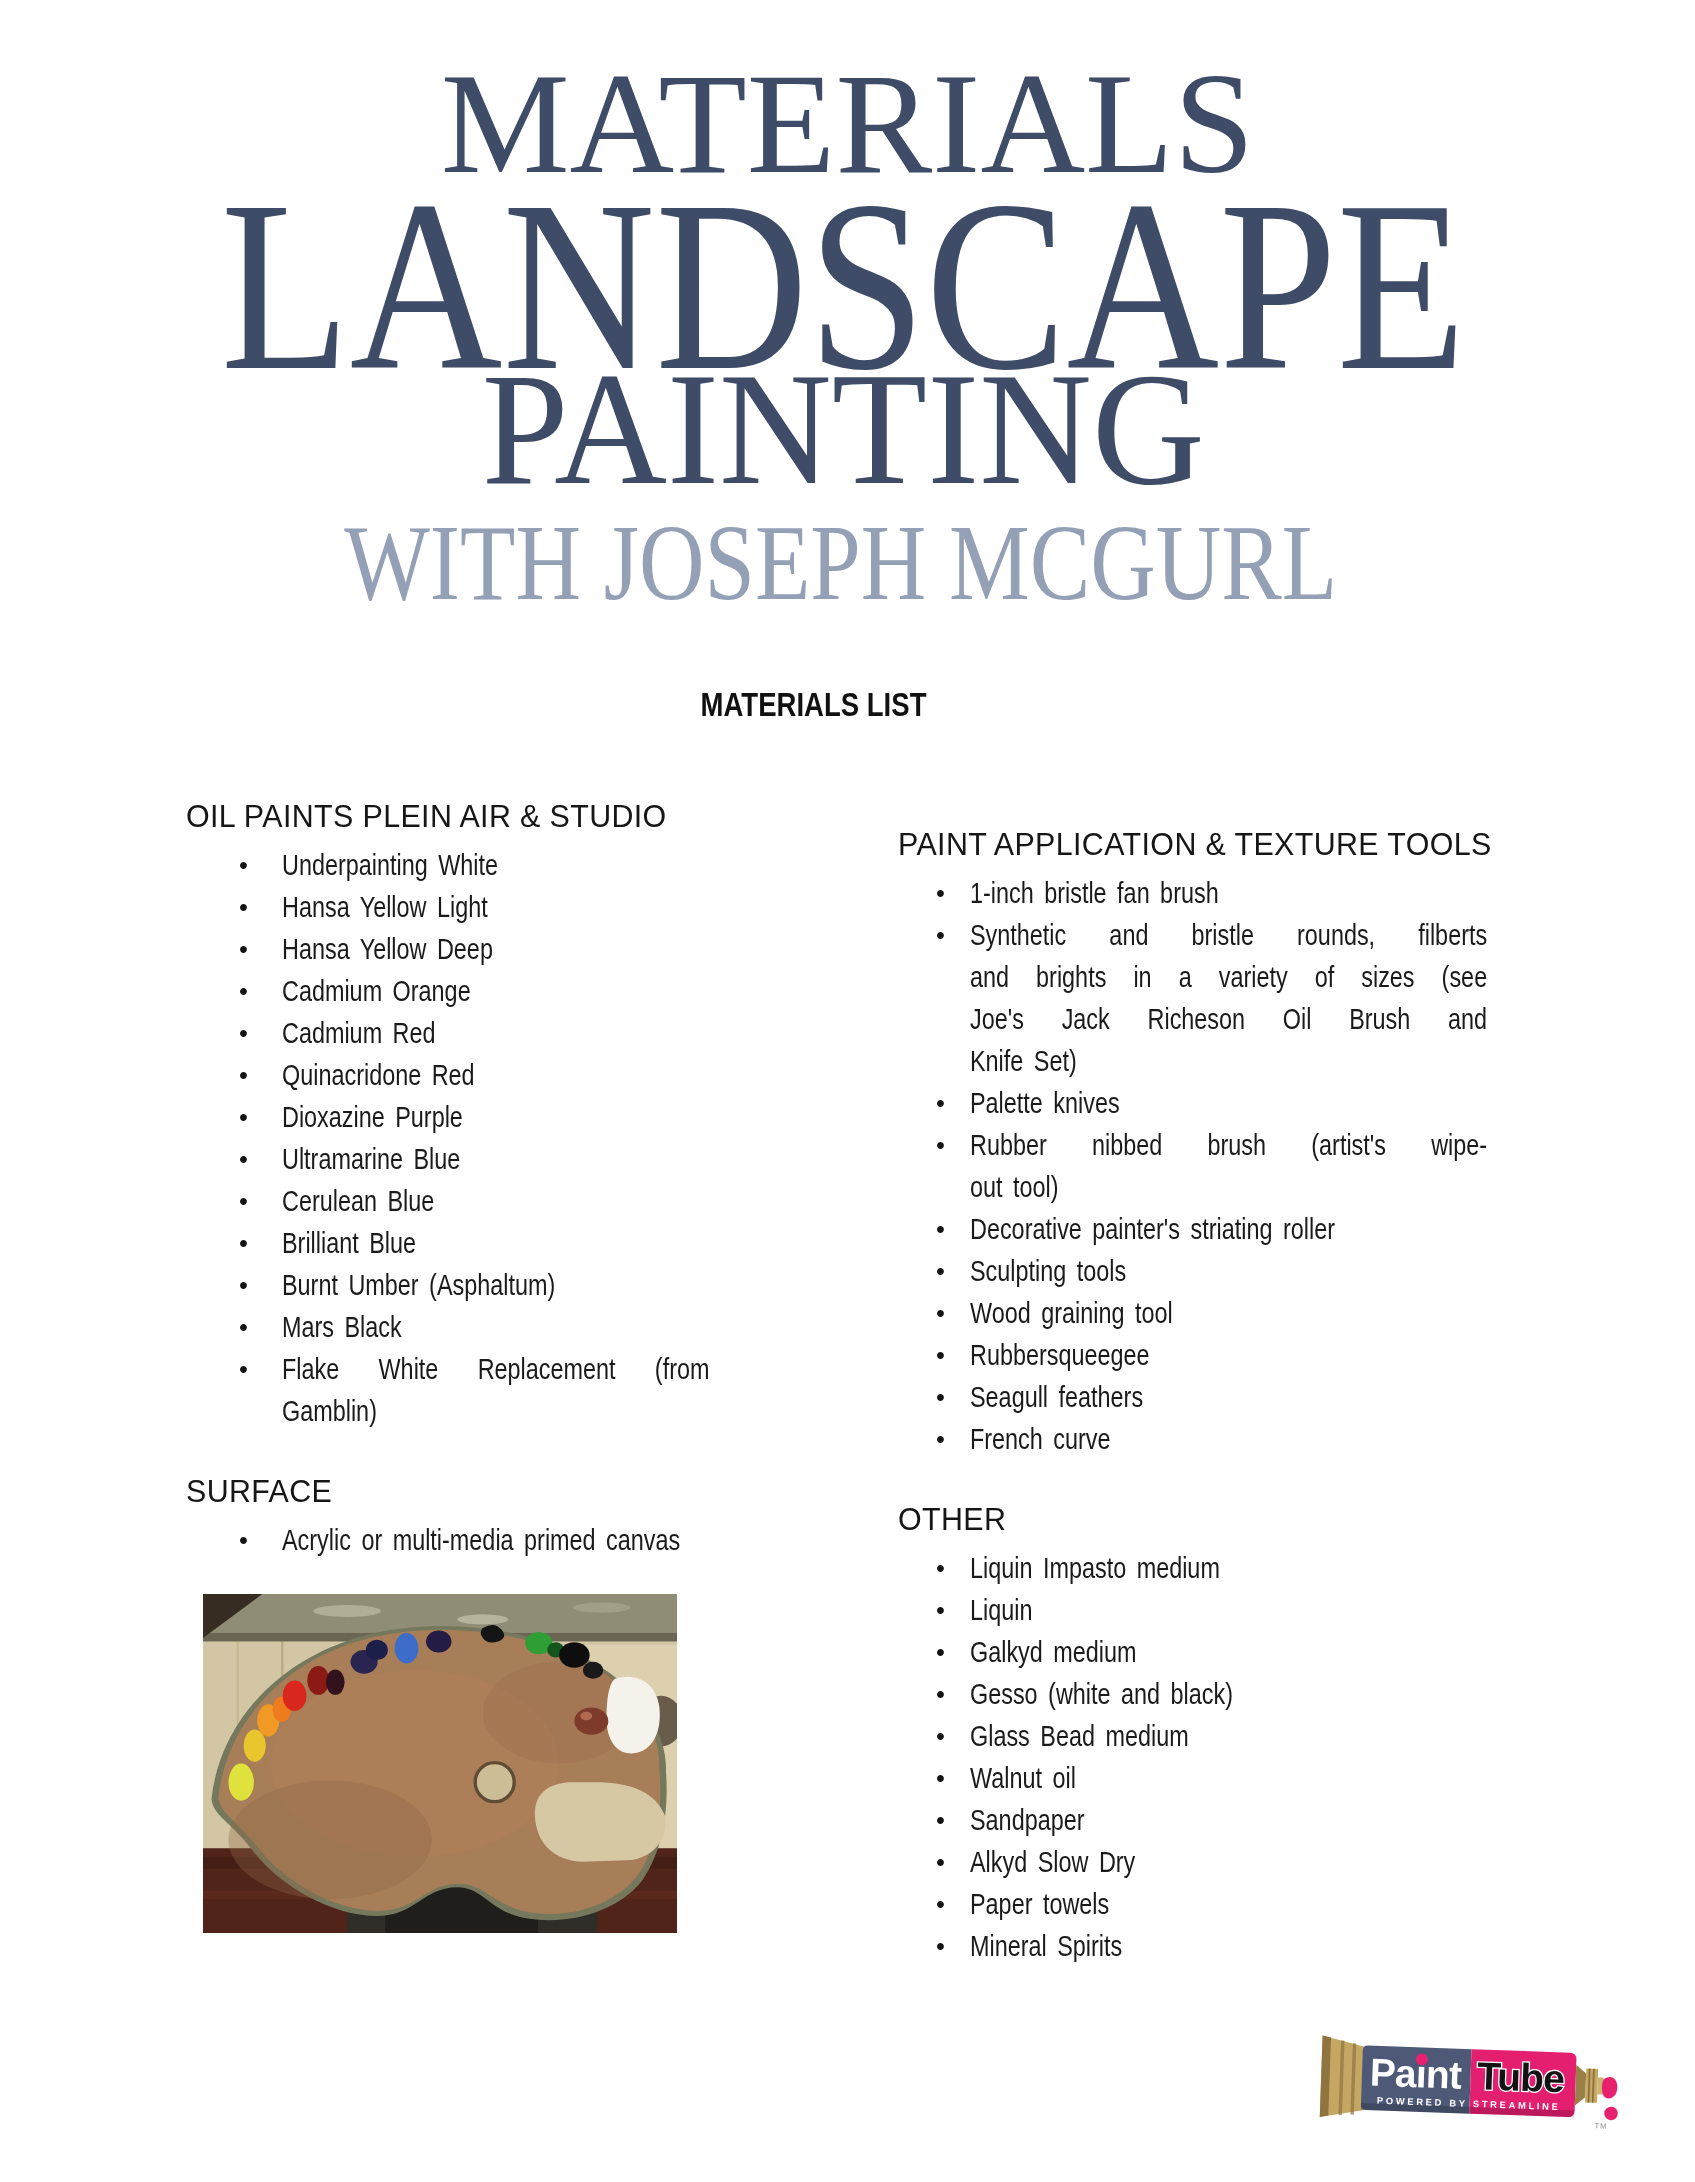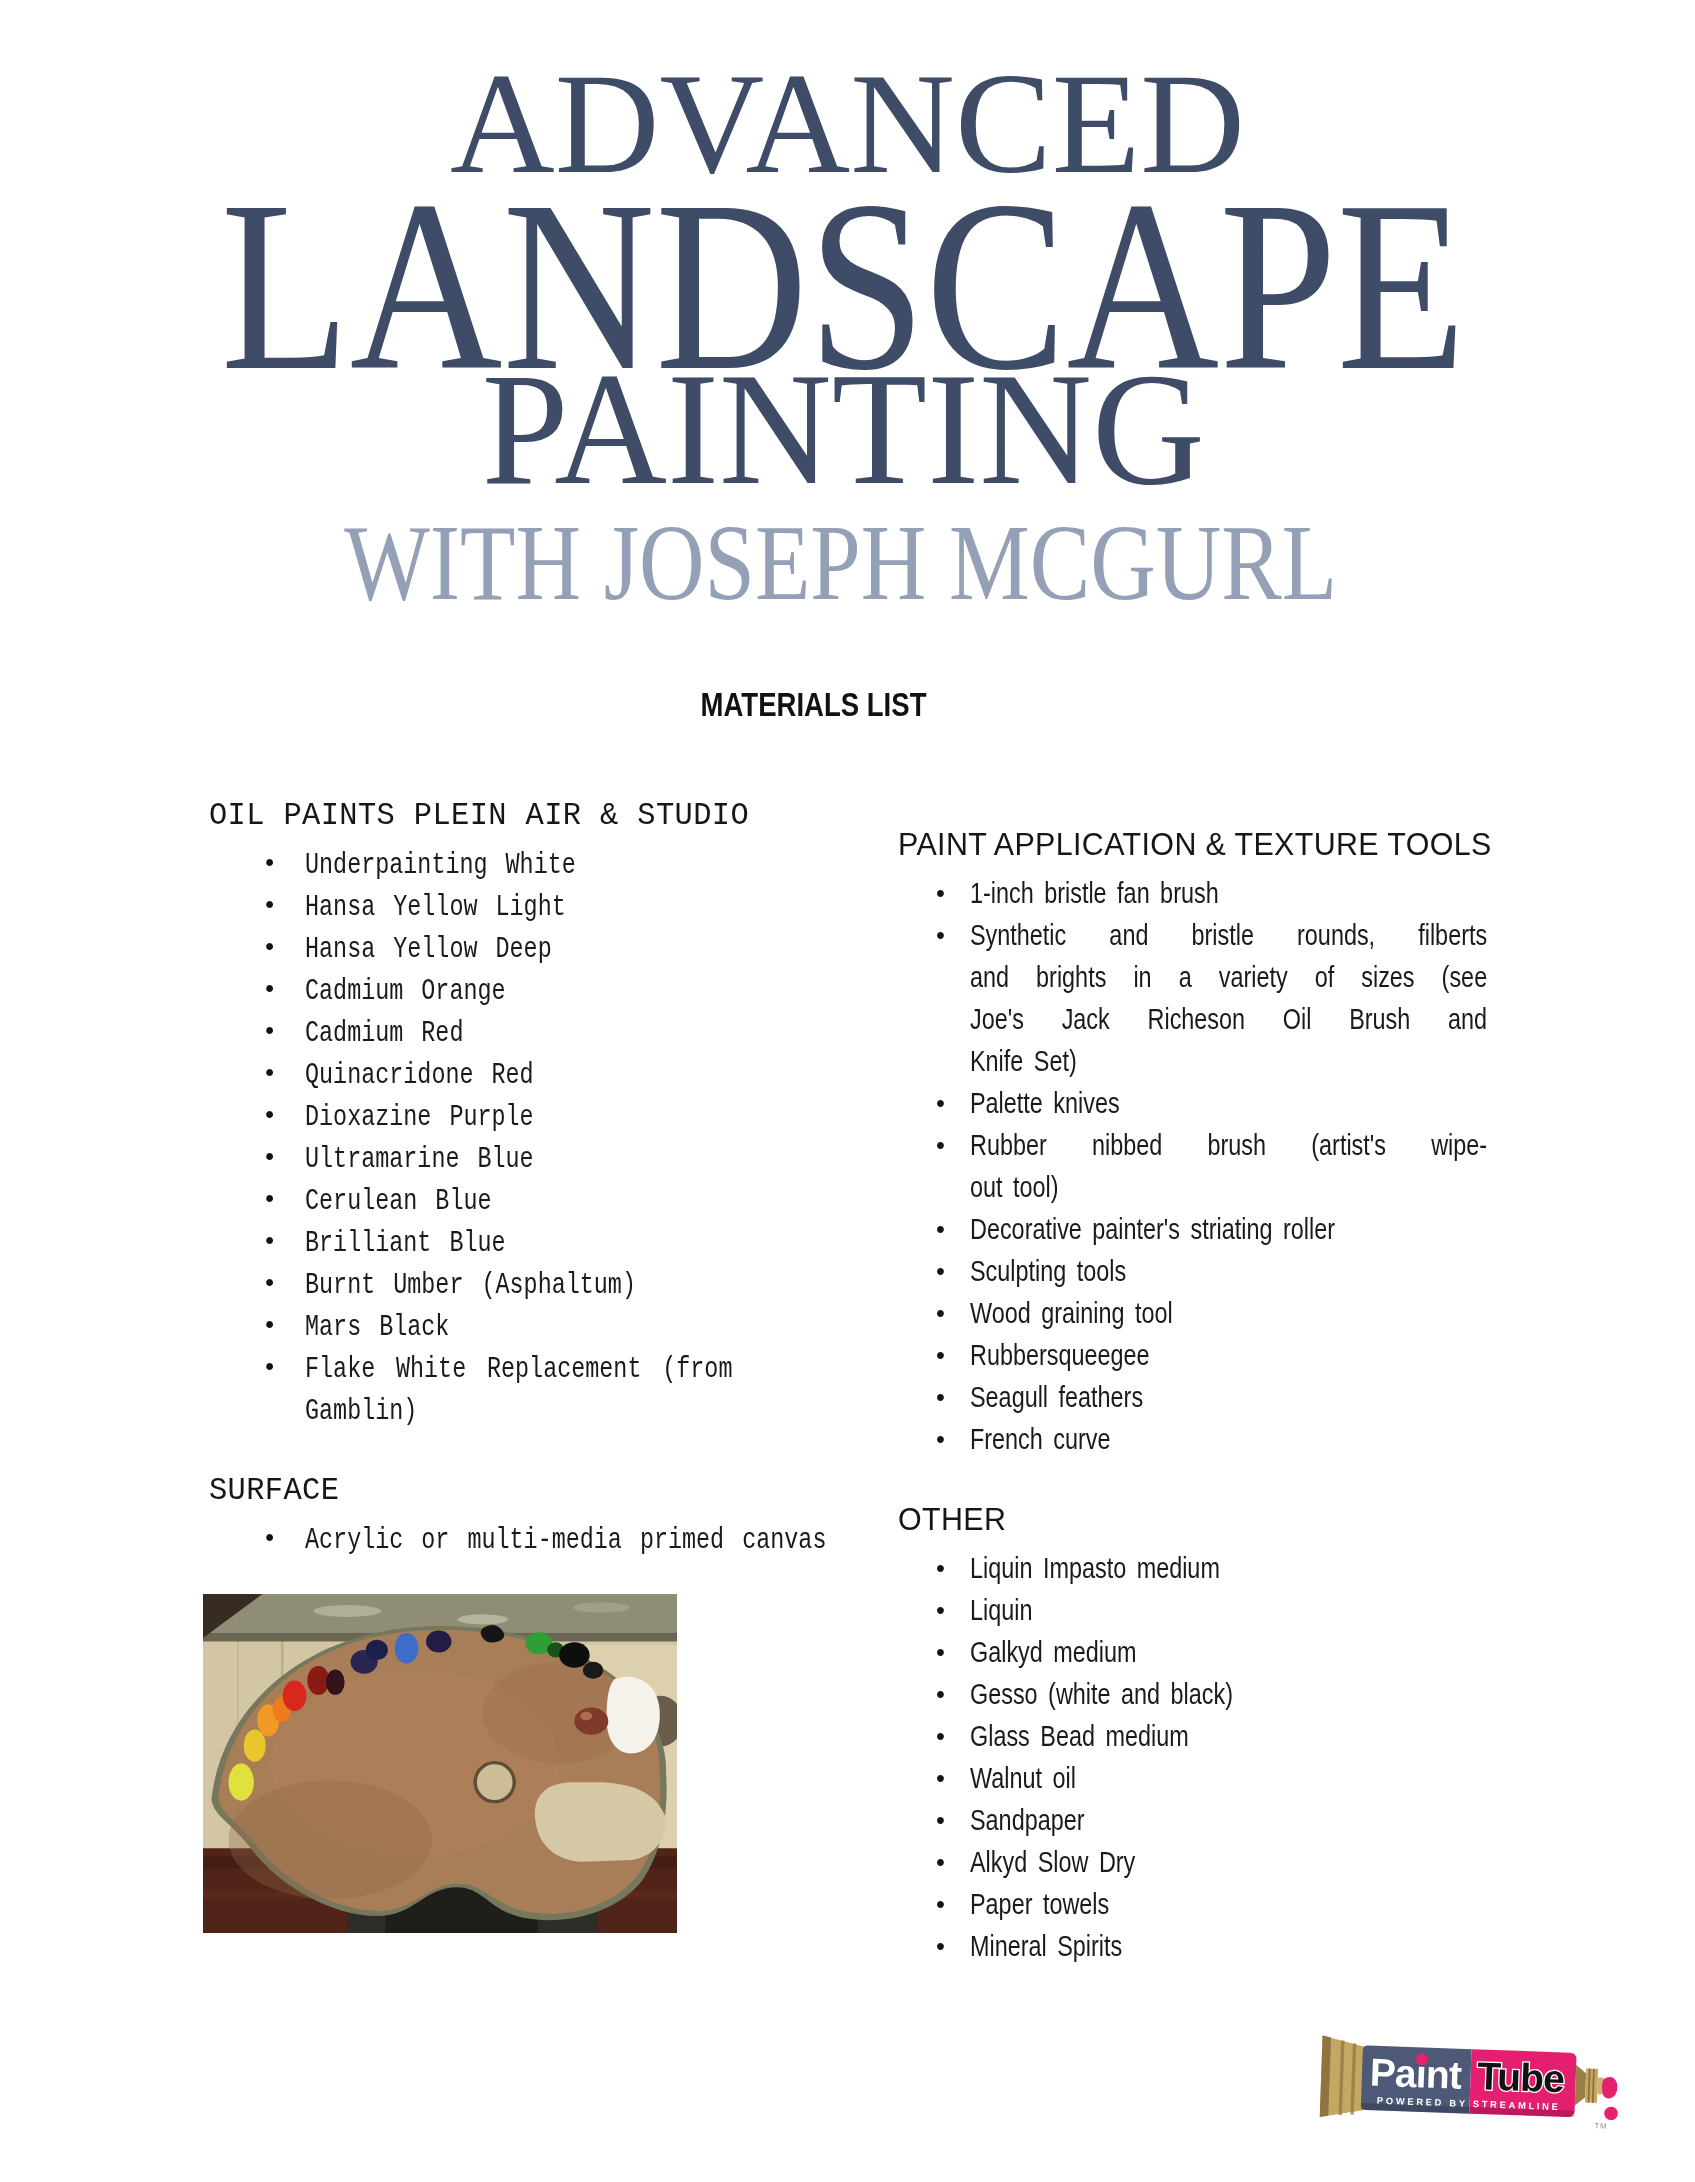--- a/index.html
+++ b/index.html
@@ -14,21 +14,21 @@
   .t2{top:165px;font-size:243px;transform:translateX(-4.2px) scaleX(0.87);}
   .t3{top:349px;font-size:161px;transform:translateX(-4.2px) scaleX(0.97);}
   .byline{top:509px;font-size:108px;color:#93a0b5;transform:translateX(-6.8px) scaleX(0.84);}
 
   .materials-heading{position:absolute;top:686px;left:0;width:100%;text-align:center;
              font-size:34px;font-weight:700;color:#111;line-height:1.1;
              transform:translateX(-34px) scaleX(0.81);white-space:nowrap;}
 
   
   .col{position:absolute;top:795px;}
-  .col-left{left:209px;width:644px;font-family:Liberation Mono, monospace;}
+  .col-left{left:186px;width:644px;}
   .col-right{left:898px;width:735px;margin-top:28px;}
   .sec-h{margin:0;font-size:32px;font-weight:400;line-height:42px;color:#161616;
          transform:scaleX(0.95);transform-origin:0 50%;white-space:nowrap;letter-spacing:0.4px;}
   .list{list-style:none;margin:6.8px 0 0;padding:0;}
   .col + .col .sec-h{}
   .sec{margin:0;}
   .sec + .sec{margin-top:38px;}
   .list li{position:relative;margin:0;padding:0;}
   .col-left  .list li{padding-left:96px;}
   .col-right .list li{padding-left:72px;}
@@ -44,21 +44,21 @@
   .palette-photo svg{display:block;width:100%;height:100%;}
   .painttube-logo{position:absolute;left:1316px;top:2032px;width:302px;height:102px;}
   .painttube-logo svg{display:block;width:100%;height:100%;}
   .logo-word{font-family:"Liberation Sans",sans-serif;font-weight:700;}
 </style>
 </head>
 <body>
 
 <div class="page">
 
-  <div class="mast-line t1">ADVANCED</div>
+  <div class="mast-line t1">MATERIALS</div>
   <div class="mast-line t2">LANDSCAPE</div>
   <div class="mast-line t3">PAINTING</div>
   <div class="mast-line byline">WITH JOSEPH MCGURL</div>
 
   <div class="materials-heading">MATERIALS LIST</div>
 
   <div class="col col-left">
       <section class="sec">
         <h2 class="sec-h">OIL PAINTS PLEIN AIR &amp; STUDIO</h2>
         <ul class="list">

